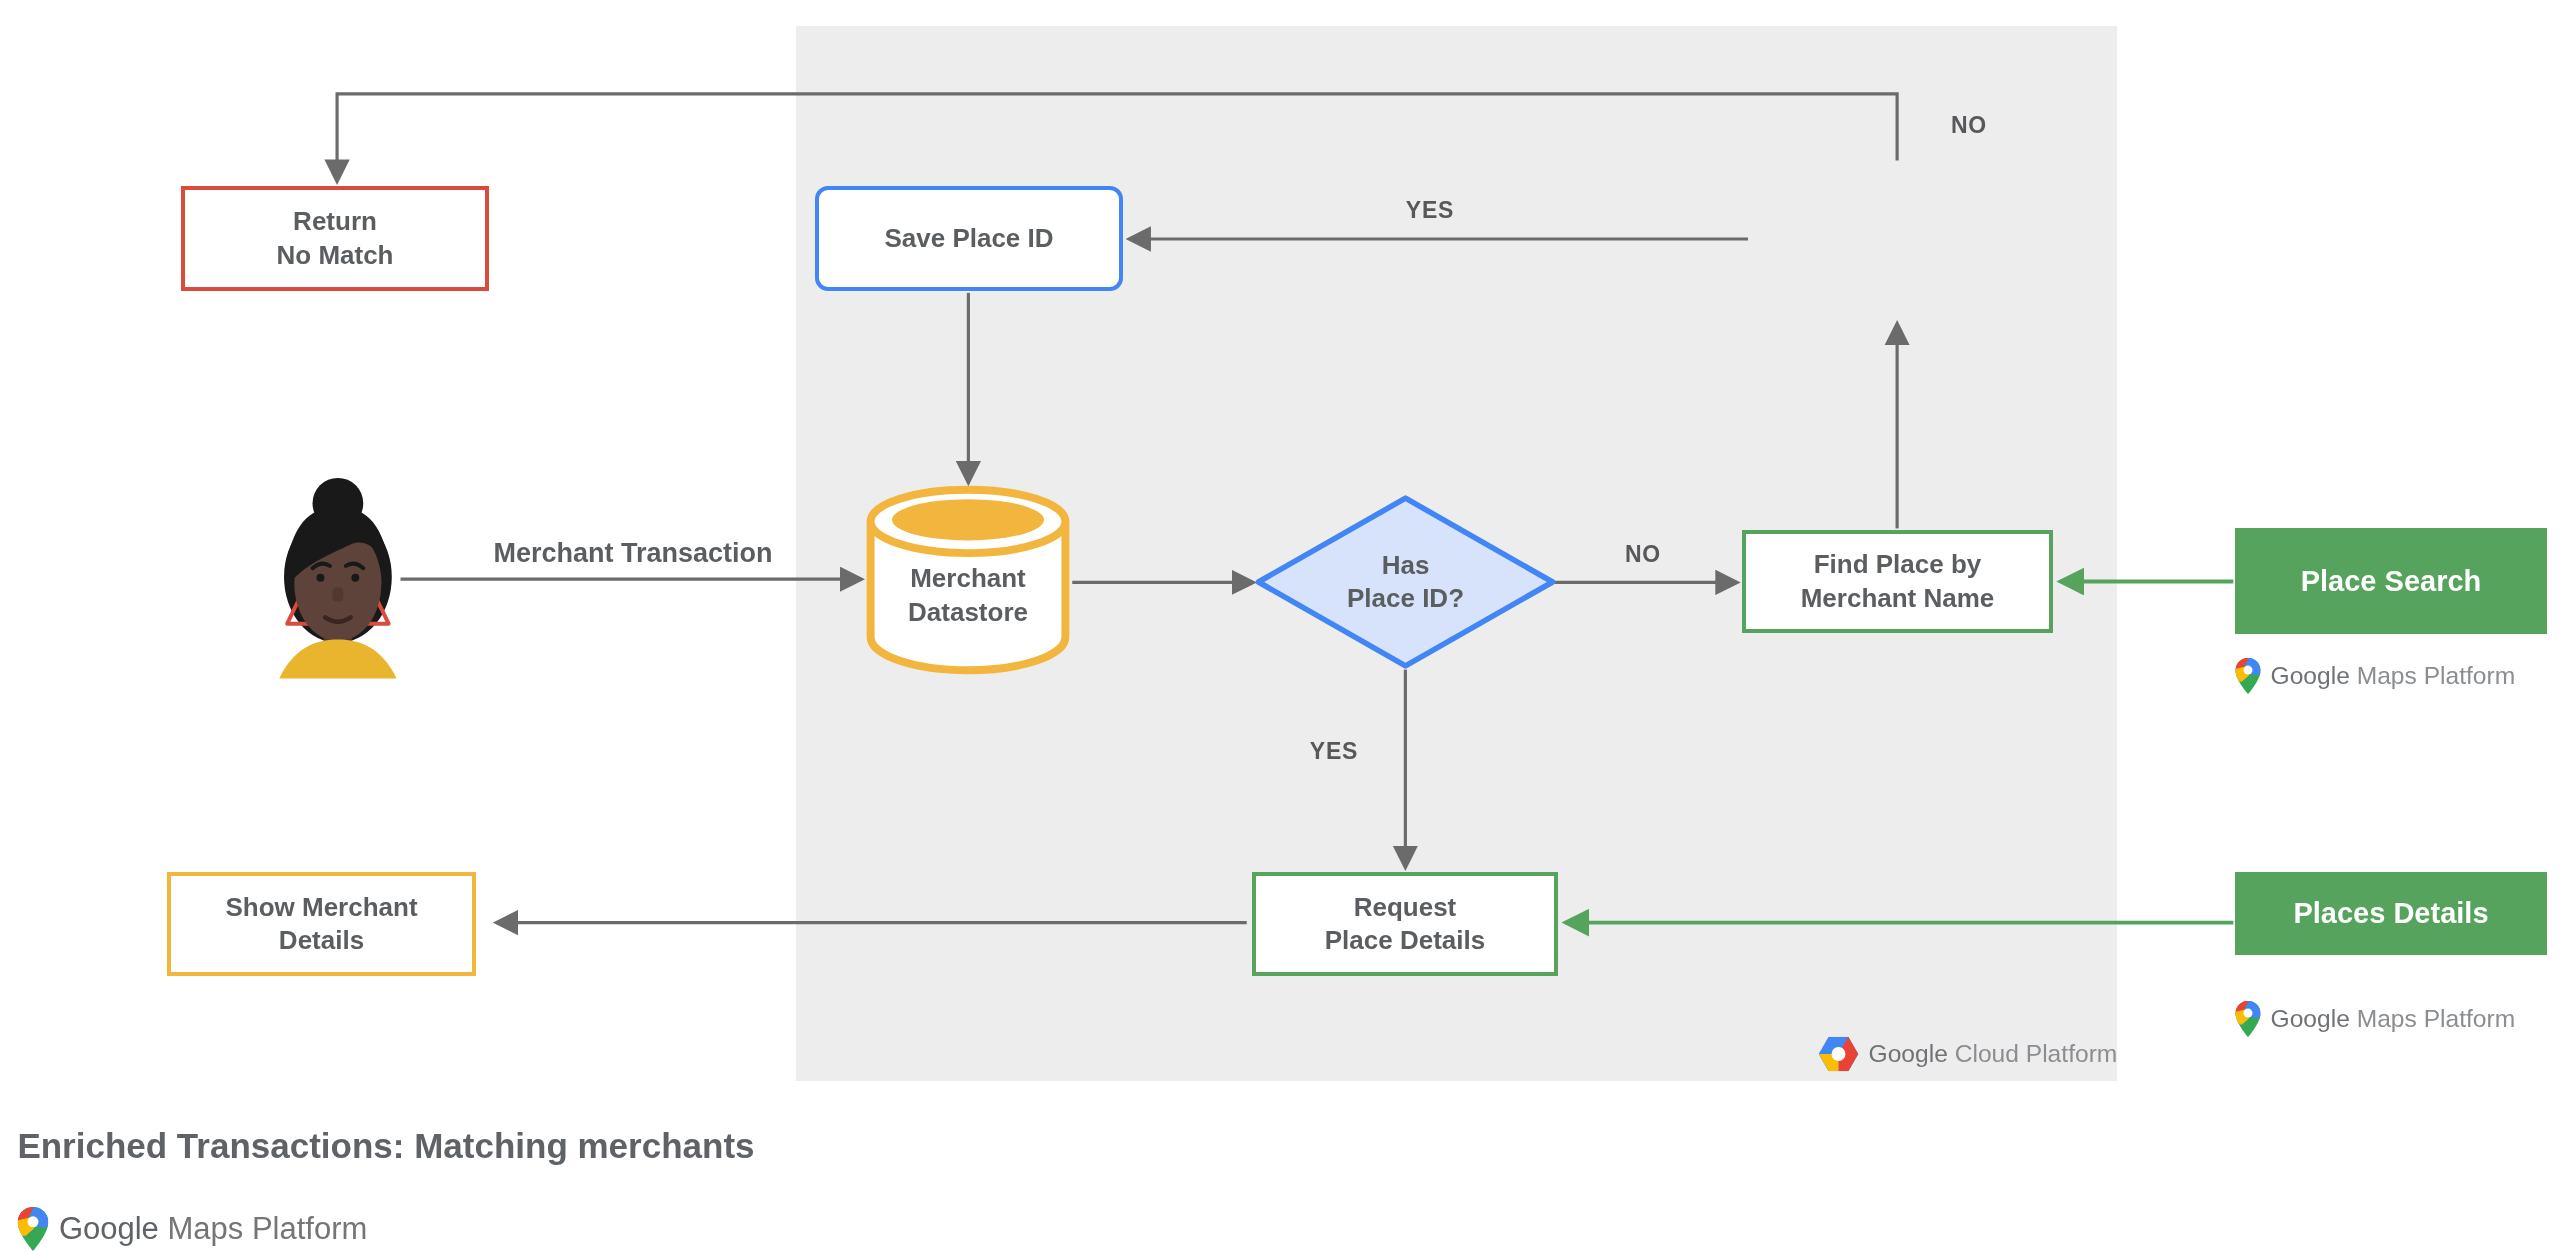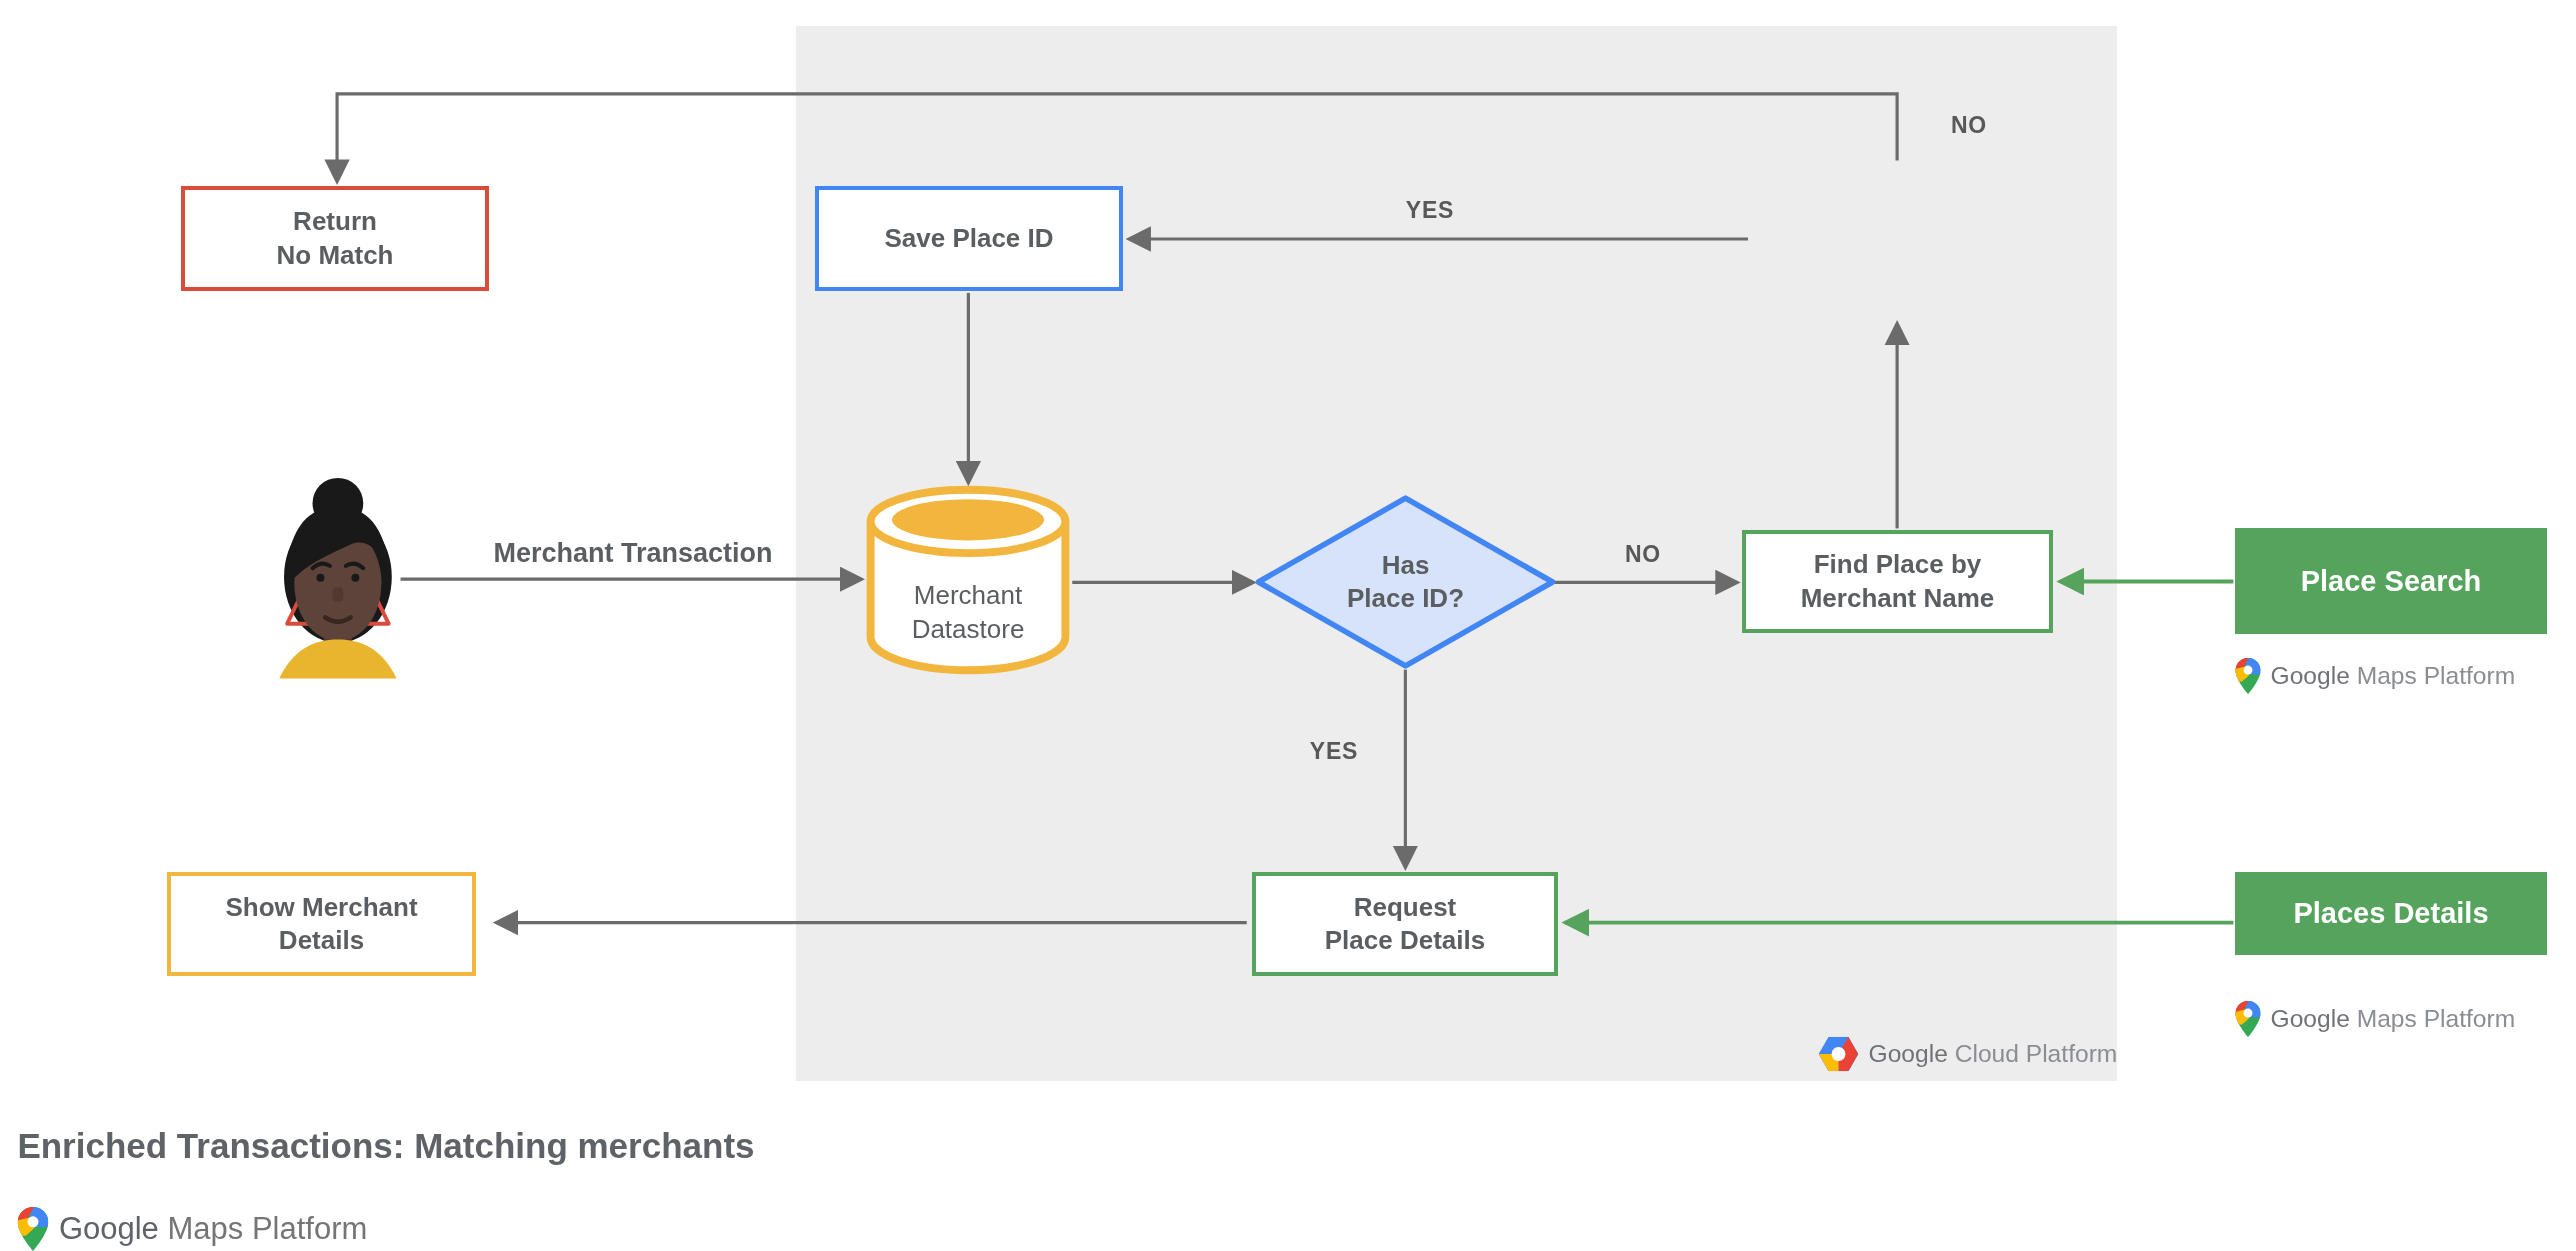--- a/index.html
+++ b/index.html
@@ -3,30 +3,30 @@
 <meta charset="utf-8">
 <style>
   html,body{margin:0;padding:0;background:#ffffff;}
   .stage{position:relative;width:2576px;height:1252px;font-family:"Liberation Sans",sans-serif;overflow:hidden;background:#fff;}
   .panel{position:absolute;left:796px;top:26px;width:1321px;height:1055px;background:var(--panel);z-index:1;}
   .wires{position:absolute;left:0;top:0;z-index:2;}
   .line{stroke:var(--line);stroke-width:4;fill:none;}
   .gline{stroke:var(--green);stroke-width:5;fill:none;}
   .node{position:absolute;box-sizing:border-box;background:#fff;border:4.8px solid;display:flex;align-items:center;justify-content:center;flex-direction:column;text-align:center;font-weight:700;font-size:26px;line-height:1.28;color:var(--text);z-index:3;}
   .node.red{border-color:var(--red);}
-  .node.blue{border-color:var(--blue);}
+  .node.blue{border-color:var(--blue);border-radius:13px;}
   .node.yellow{border-color:var(--yellow);}
   .node.greenb{border-color:var(--green);}
   .apibox{position:absolute;box-sizing:border-box;background:var(--green);border:none;display:flex;align-items:center;justify-content:center;color:#fff;font-weight:700;font-size:29px;z-index:3;}
   .diamond{position:absolute;z-index:3;}
   .diamond svg{position:absolute;left:0;top:0;}
   .diamond .dlabel{position:absolute;left:0;top:0;width:100%;height:100%;display:flex;flex-direction:column;align-items:center;justify-content:center;text-align:center;font-weight:700;font-size:26px;line-height:1.28;color:var(--text);}
   .dshape{fill:var(--blue_fill);stroke:var(--blue);stroke-width:7;stroke-linejoin:round;}
   .cyl{position:absolute;z-index:3;}
-  .cyl .clabel{position:absolute;left:0;top:64px;width:100%;height:127px;display:flex;flex-direction:column;align-items:center;justify-content:center;text-align:left;font-weight:400;font-size:26px;line-height:1.3;color:var(--text);}
+  .cyl .clabel{position:absolute;left:0;top:47px;width:100%;height:127px;display:flex;flex-direction:column;align-items:center;justify-content:center;text-align:left;font-weight:700;font-size:26px;line-height:1.3;color:var(--text);}
   .edge-label{position:absolute;transform:translate(-50%,-50%);font-weight:700;font-size:23px;letter-spacing:0.8px;color:var(--label);z-index:4;white-space:nowrap;}
   .flow-label{position:absolute;transform:translate(-50%,-50%);font-weight:700;font-size:27px;color:var(--text);z-index:4;white-space:nowrap;}
   .logo-row{position:absolute;display:flex;align-items:center;gap:9.5px;z-index:4;white-space:nowrap;margin-top:18px;}
   .logo-row .g1{color:#6f7276;font-weight:500;}
   .logo-row .g2{color:#8a8d91;font-weight:400;}
   .logo-sm{font-size:24.6px;}
   .logo-lg{font-size:31px;}
   .logo-lg .g1{color:#5f6368;}
   .logo-lg .g2{color:#757575;}
   .title{position:absolute;left:17.4px;top:1126px;font-size:35px;font-weight:700;color:#5f6368;z-index:4;}

